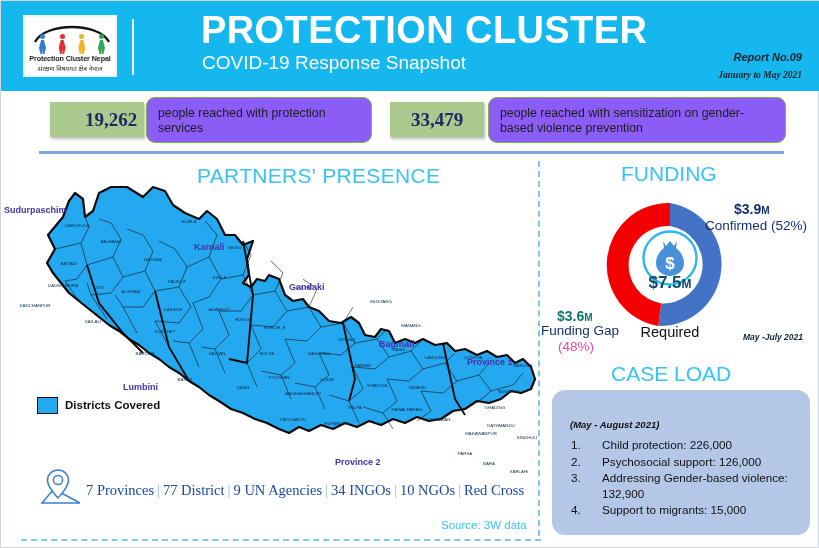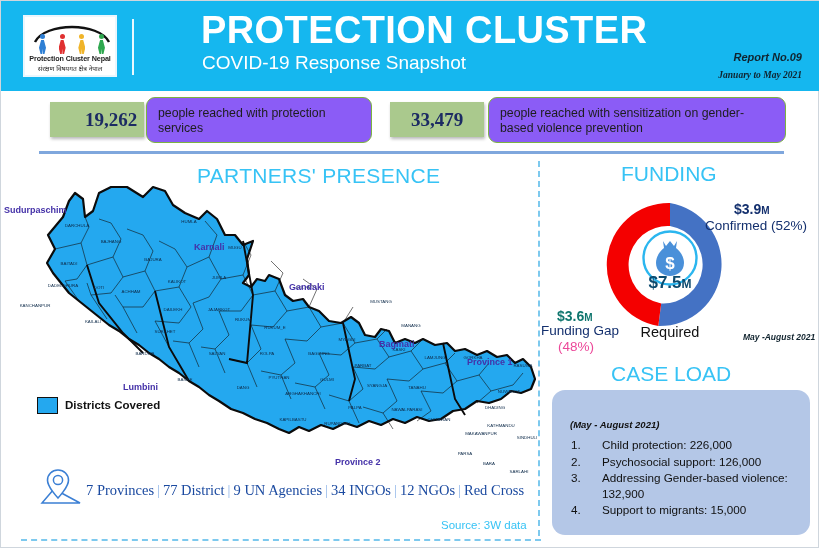--- a/index.html
+++ b/index.html
@@ -443,21 +443,21 @@
   <div id="legend-swatch"></div>
   <div id="legend-label">Districts Covered</div>
 
   <svg id="pin-icon" width="44" height="40" viewBox="0 0 44 40">
     <path d="M3 36 L15 22 L28 29 L41 36 Z" fill="none" stroke="#3b7fd4" stroke-width="1.5"></path>
     <path d="M19 3 C13 3 8.5 7.5 8.5 13.2 C8.5 20 19 31 19 31 C19 31 29.5 20 29.5 13.2 C29.5 7.5 25 3 19 3 Z" fill="#ffffff" stroke="#3b7fd4" stroke-width="1.6"></path>
     <circle cx="19" cy="13" r="4.6" fill="none" stroke="#3b7fd4" stroke-width="1.5"></circle>
   </svg>
 
   <div id="footer-stats">
-    <span>7 Provinces</span><span class="sep">|</span><span>77 District</span><span class="sep">|</span><span>9 UN Agencies</span><span class="sep">|</span><span>34 INGOs</span><span class="sep">|</span><span>12 NGOs</span><span class="sep">|</span><span>Red Cross</span>
+    <span>7 Provinces</span><span class="sep">|</span><span>77 District</span><span class="sep">|</span><span>9 UN Agencies</span><span class="sep">|</span><span>34 INGOs</span><span class="sep">|</span><span>10 NGOs</span><span class="sep">|</span><span>Red Cross</span>
   </div>
 
   <div id="source-note">Source: 3W data</div>
 
   <div id="funding-title">FUNDING</div>
 
   <svg id="donut" width="144" height="144" viewBox="0 0 144 144">
 
     <path d="M72 10 A62 62 0 0 1 60.3 133.1 L63.2 110.4 A39 39 0 0 0 72 33 Z" fill="#4472c4"></path>
 
@@ -474,21 +474,21 @@
   <div id="donut-center-amt"><span>$7.5</span><span class="unit">M</span></div>
   <div id="donut-center-label">Required</div>
 
   <div id="confirmed-amt"><span>$3.9</span><span class="unit">M</span></div>
   <div id="confirmed-label">Confirmed (52%)</div>
 
   <div id="gap-amt"><span>$3.6</span><span class="unit">M</span></div>
   <div id="gap-label">Funding Gap</div>
   <div id="gap-pct">(48%)</div>
 
-  <div id="funding-period">May -August 2021</div>
+  <div id="funding-period">May -July 2021</div>
 
   <div id="caseload-title">CASE LOAD</div>
 
   <div id="caseload-box">
     <div id="caseload-sub">(May - August 2021)</div>
     <ol id="caseload-list">
       <li><span class="num">1.</span><span>Child protection: 226,000</span></li>
       <li><span class="num">2.</span><span>Psychosocial support: 126,000</span></li>
       <li><span class="num">3.</span><span>Addressing Gender-based violence: 132,900</span></li>
       <li><span class="num">4.</span><span>Support to migrants: 15,000</span></li>

